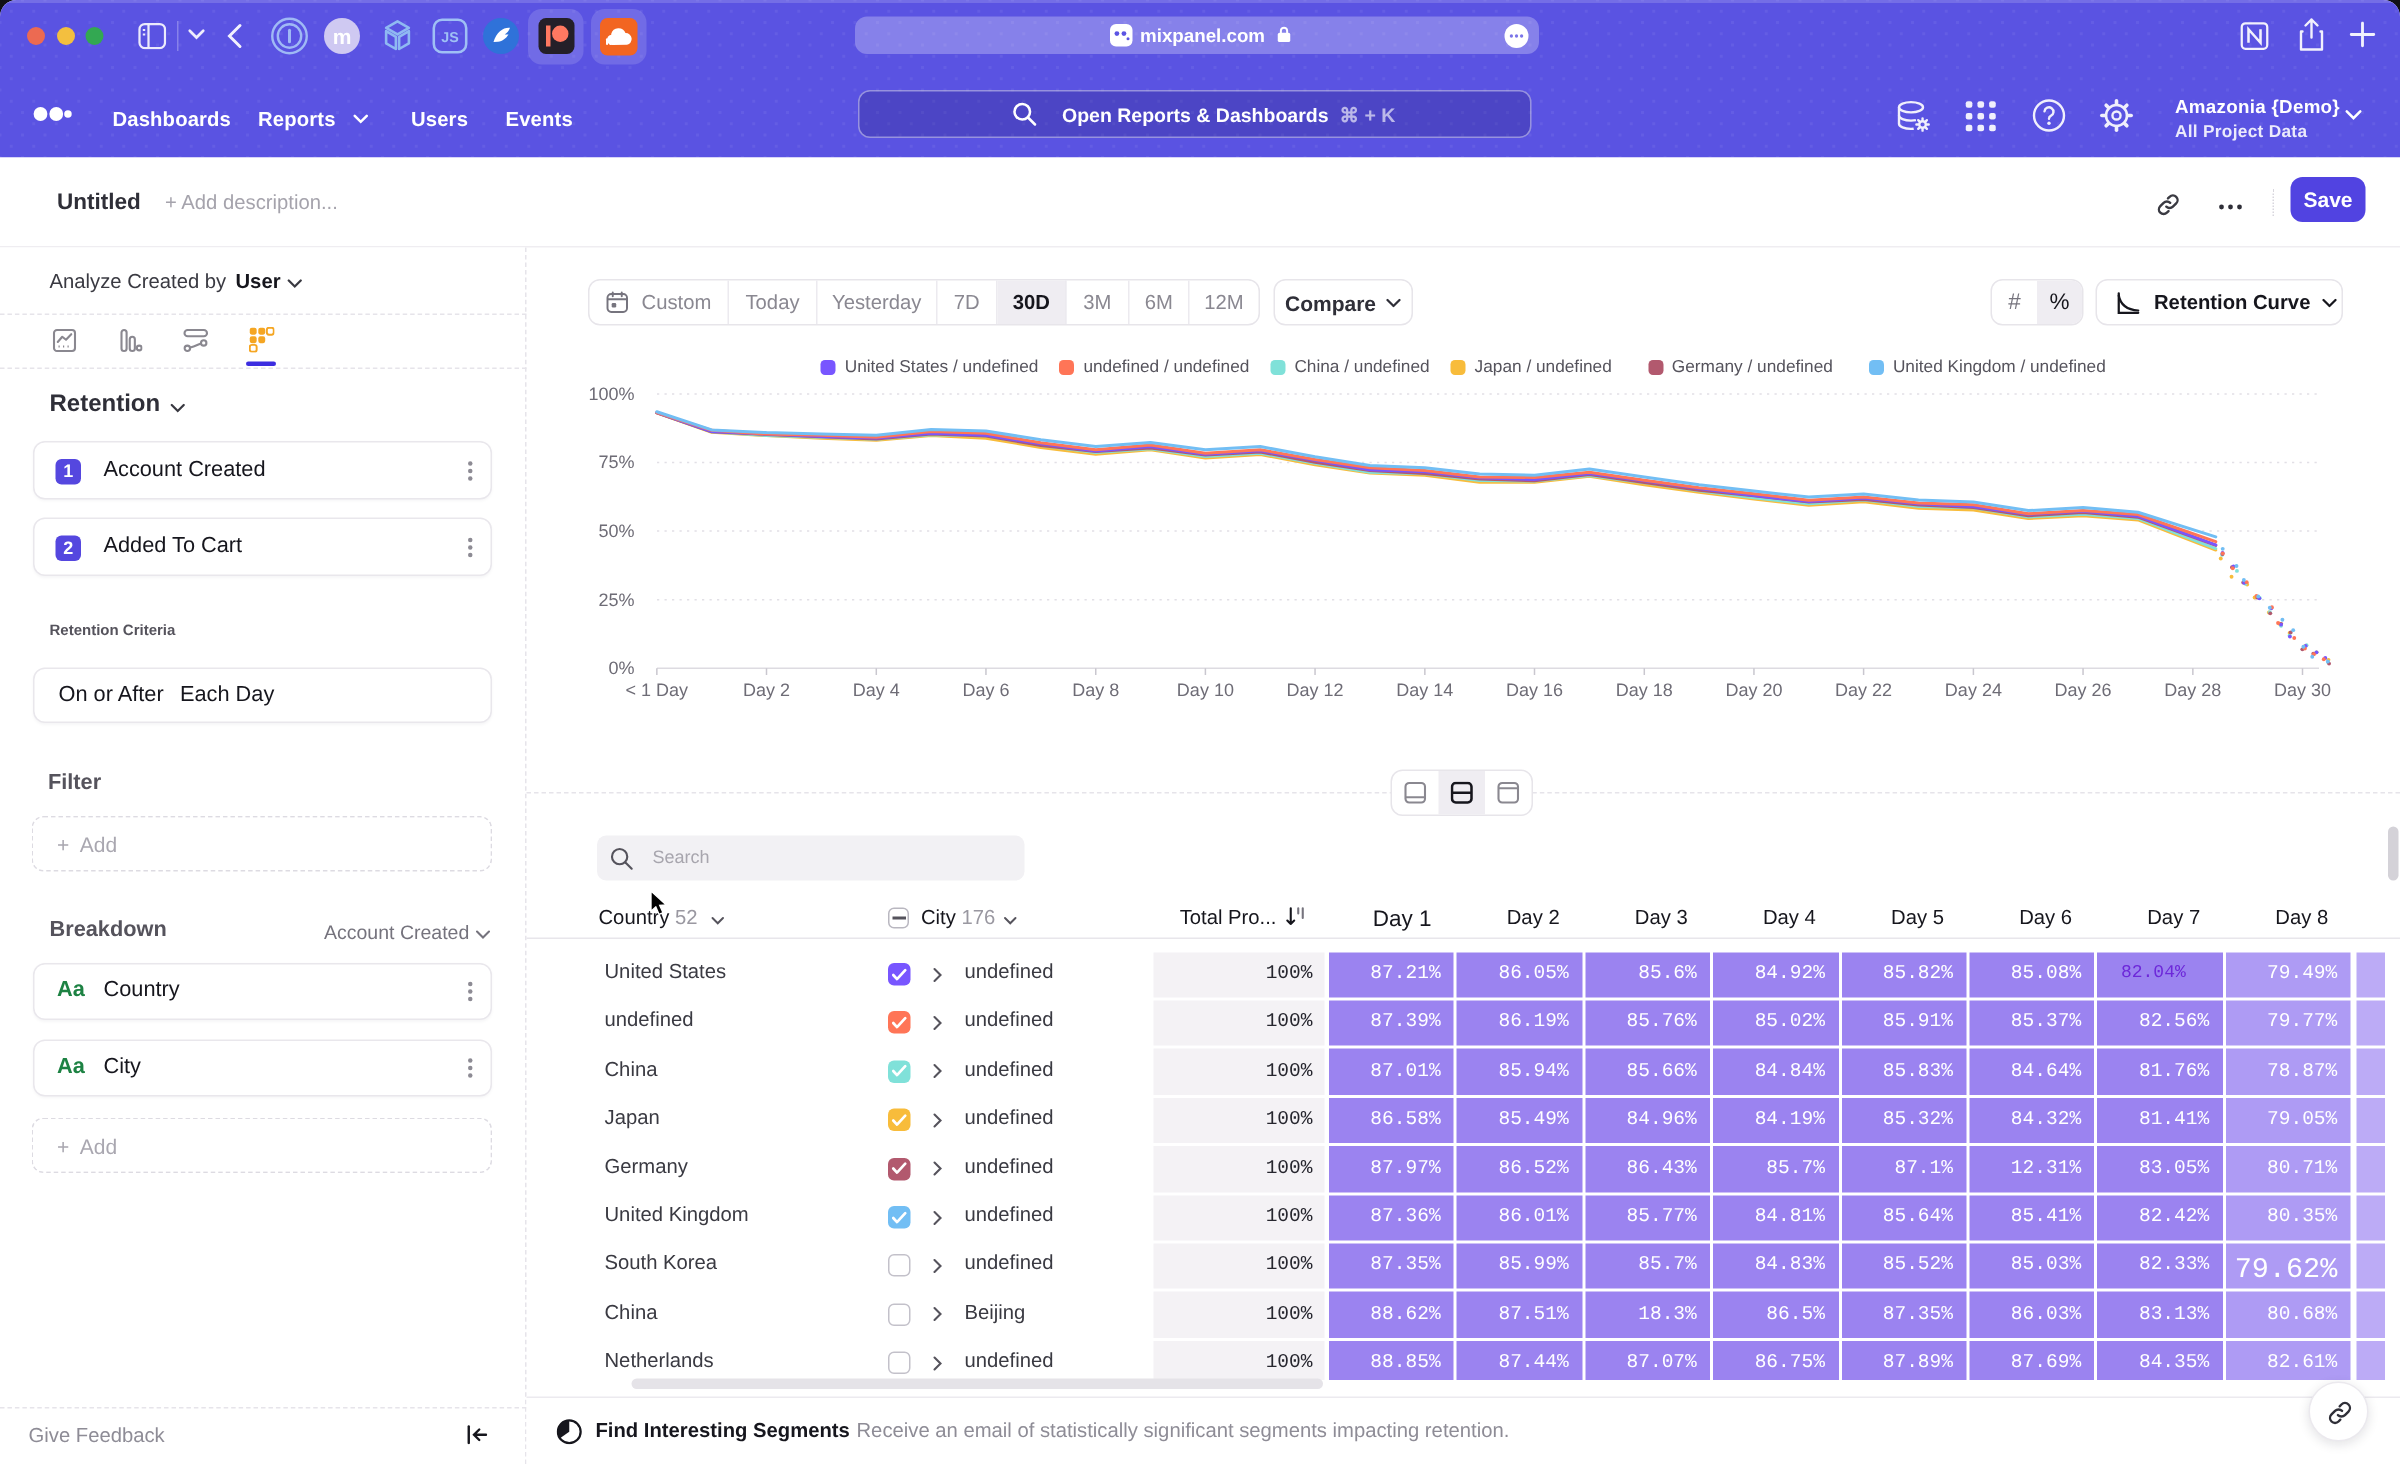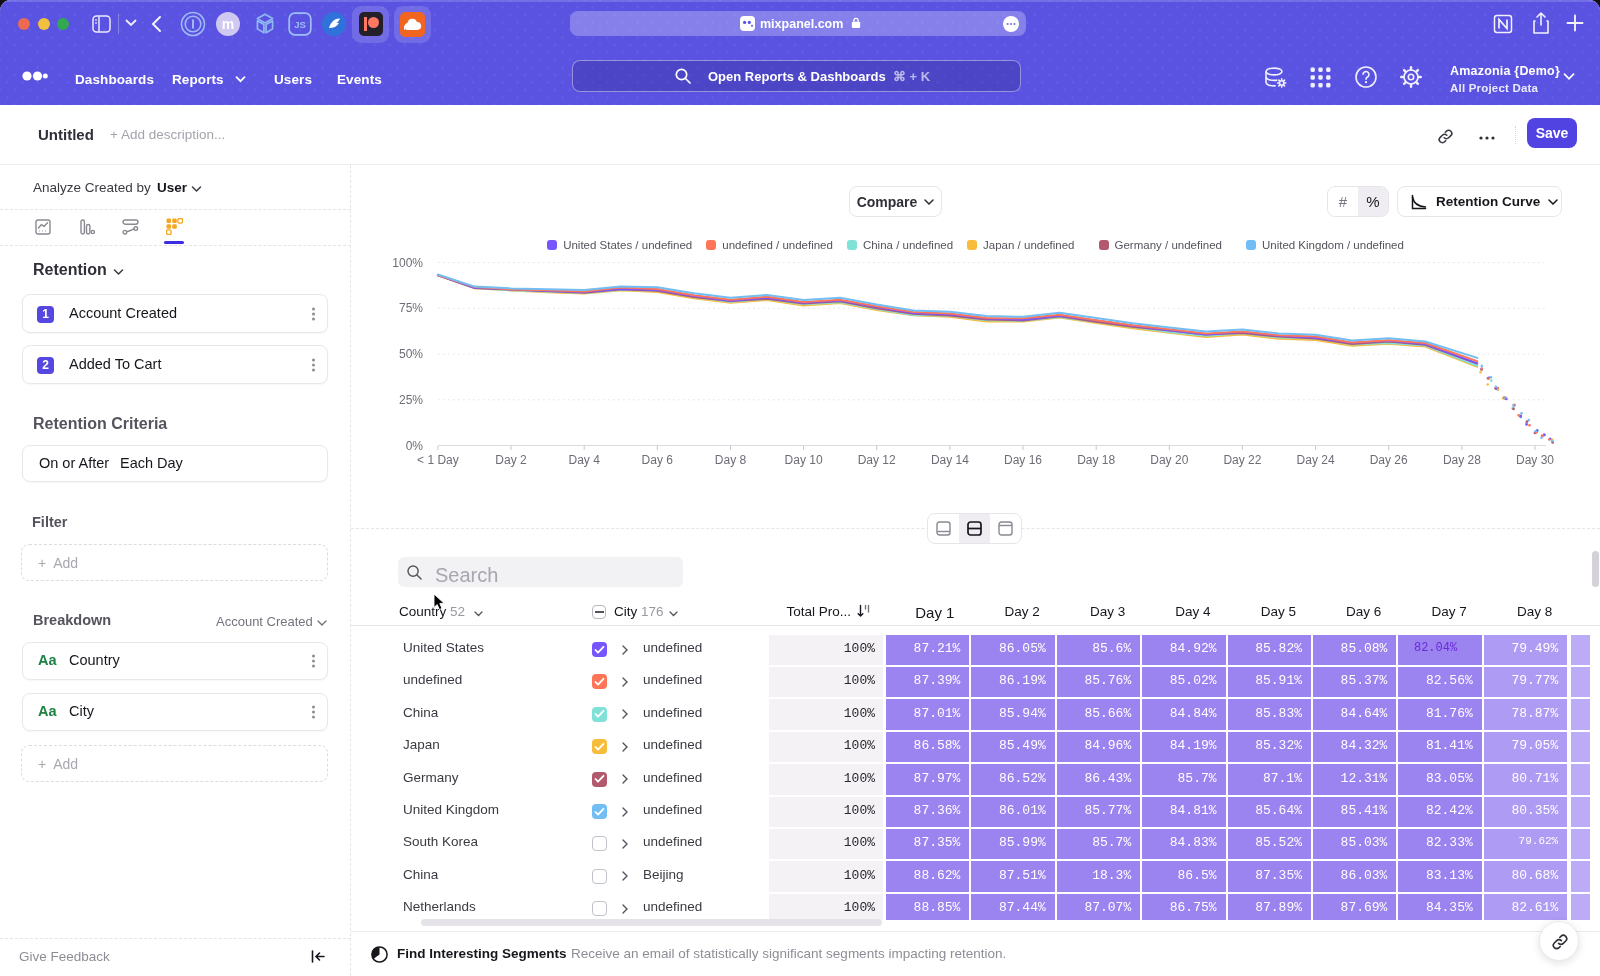--- a/index.html
+++ b/index.html
@@ -235,21 +235,21 @@
     </div>
     <div class="card" style="top:180px;height:39px">
       <div class="abs" style="left:14px;top:11px;width:17px;height:17px;background:#5547df;border-radius:4px;color:#fff;font-size:12px;font-weight:700;text-align:center;line-height:17px">2</div>
       <div class="abs" style="left:46px;top:10px;color:#16161d;font-size:14.5px;font-weight:500">Added To Cart</div>
       <div class="dots3">
           <i></i>
           <i></i>
           <i></i>
         </div>
     </div>
-    <div class="abs" style="left:33px;top:250px;color:#55535c;font-size:16px;font-weight:700">Retention Criteria</div>
+    <div class="abs" style="left:33px;top:250px;color:#55535c;font-size:10px;font-weight:700">Retention Criteria</div>
     <div class="card" style="top:280px;height:37px">
       <div class="abs" style="left:16px;top:9px;color:#16161d;font-size:14.5px">On or After</div>
       <div class="abs" style="left:97px;top:9px;color:#16161d;font-size:14.5px">Each Day</div>
     </div>
     <div class="abs" style="left:32px;top:349px;color:#55535c;font-size:14.5px;font-weight:700">Filter</div>
     <div class="addbox" style="top:379px">+&nbsp; Add</div>
     <div class="abs" style="left:33px;top:447px;color:#55535c;font-size:14.5px;font-weight:700">Breakdown</div>
     <div class="abs" style="left:216px;top:449px;color:#75737d;font-size:13px">Account Created</div>
     <svg class="abs" style="left:317px;top:455px" width="10" height="6" viewBox="0 0 10 6" fill="none" stroke="#75737d" stroke-width="1.4" stroke-linecap="round">
         <path d="M1 1 L5 5 L9 1"></path>
@@ -275,20 +275,37 @@
     <div class="addbox" style="top:580px">+&nbsp; Add</div>
 
     <div class="abs" style="left:0;top:772.5px;width:351px;border-top:1px dashed #e6e4ea"></div>
     <div class="abs" style="left:19px;top:784px;color:#8e8c96;font-size:13.5px">Give Feedback</div>
     <svg class="abs" style="left:311px;top:785px" width="14" height="13" viewBox="0 0 14 13" fill="none" stroke="#16161d" stroke-width="1.6" stroke-linecap="round">
         <path d="M1.5 1 V12"></path>
         <path d="M13 6.5 H5 M8.5 3 L5 6.5 L8.5 10"></path>
       </svg>
   </div>
 
+  <div class="abs" style="left:392px;top:186px;width:448px;height:31px;border:1px solid #e7e5ea;border-radius:8px;background:#fff;display:flex">
+    <div class="seg" style="width:93px;border-right:1px solid #eceaef">
+      <svg width="15" height="15" viewBox="0 0 15 15" fill="none" stroke="#76747e" stroke-width="1.3" style="margin-right:9px">
+          <rect x="1" y="2" width="13" height="12" rx="2.5"></rect>
+          <path d="M1 5.5 H14"></path>
+          <path d="M4.5 1 V3.5 M10.5 1 V3.5" stroke-linecap="round"></path>
+          <rect x="3.8" y="8" width="3" height="3" rx="0.8" fill="#76747e" stroke="none"></rect>
+        </svg>
+      Custom</div>
+    <div class="seg" style="width:59px;border-right:1px solid #eceaef">Today</div>
+    <div class="seg" style="width:80px;border-right:1px solid #eceaef">Yesterday</div>
+    <div class="seg" style="width:40px;border-right:1px solid #eceaef">7D</div>
+    <div class="seg" style="width:46px;border-right:1px solid #eceaef;background:#efedf2;color:#16161d;font-weight:700">30D</div>
+    <div class="seg" style="width:42px;border-right:1px solid #eceaef">3M</div>
+    <div class="seg" style="width:40px;border-right:1px solid #eceaef">6M</div>
+    <div class="seg" style="flex:1;border-radius:0 8px 8px 0">12M</div>
+  </div>
   <div class="abs" style="left:849px;top:186px;width:93px;height:31px;border:1px solid #e7e5ea;border-radius:8px;background:#fff;display:flex;align-items:center;justify-content:center;color:#2f2f38;font-size:14px;font-weight:600">Compare
     <svg width="10" height="6" viewBox="0 0 10 6" fill="none" stroke="#2f2f38" stroke-width="1.5" stroke-linecap="round" style="margin-left:7px">
         <path d="M1 1 L5 5 L9 1"></path>
       </svg>
   </div>
   <div class="abs" style="left:1327px;top:186px;width:62px;height:31px;border:1px solid #e7e5ea;border-radius:8px;background:#fff;display:flex;overflow:hidden">
     <div class="seg" style="width:31px;color:#76747e;font-size:15px">#</div>
     <div class="seg" style="width:31px;background:#efedf2;color:#16161d;font-size:15px">%</div>
   </div>
   <div class="abs" style="left:1397px;top:186px;width:165px;height:31px;border:1px solid #e7e5ea;border-radius:8px;background:#fff;display:flex;align-items:center;color:#16161d;font-size:13.5px;font-weight:600;white-space:nowrap">
@@ -448,21 +465,21 @@
           <path d="M1 4.5 H14"></path>
         </svg>
       </div>
   </div>
 
   <div class="abs" style="left:398px;top:557px;width:285px;height:30px;background:#f2f1f4;border-radius:6px"></div>
   <svg class="abs" style="left:406px;top:564px" width="17" height="17" viewBox="0 0 18 18" fill="none" stroke="#55535c" stroke-width="1.5">
       <circle cx="7.5" cy="7.5" r="5.4"></circle>
       <line x1="11.6" y1="11.6" x2="16" y2="16" stroke-linecap="round"></line>
     </svg>
-  <div class="abs" style="left:435px;top:564px;color:#a8a6ae;font-size:20px">Search</div>
+  <div class="abs" style="left:435px;top:564px;color:#a8a6ae;font-size:12px">Search</div>
   <div class="abs" style="left:351px;top:598px;width:1249px;height:28px;border-bottom:1px solid #e8e6eb"></div>
   <div class="abs" style="left:399px;top:604px;color:#16161d;font-size:13.5px;font-weight:500">Country <span style="color:#9a98a1;font-weight:400">52</span></div>
   <svg class="abs" style="left:474px;top:611px" width="9" height="6" viewBox="0 0 9 6" fill="none" stroke="#55535c" stroke-width="1.3" stroke-linecap="round">
       <path d="M1 1 L4.5 4.5 L8 1"></path>
     </svg>
   <div class="abs" style="left:592px;top:605px;width:14px;height:14px;border:1.5px solid #b9b7c0;border-radius:4px;background:#fff"></div>
     <div class="abs" style="left:595px;top:611px;width:9px;height:2px;background:#55535c"></div>
   <div class="abs" style="left:614px;top:604px;color:#16161d;font-size:13.5px;font-weight:500">City <span style="color:#9a98a1;font-weight:400">176</span></div>
   <svg class="abs" style="left:669px;top:611px" width="9" height="6" viewBox="0 0 9 6" fill="none" stroke="#55535c" stroke-width="1.3" stroke-linecap="round">
       <path d="M1 1 L4.5 4.5 L8 1"></path>
@@ -664,21 +681,21 @@
     <div class="abs mono" style="left:1056.8px;top:835.4px;width:74.4px;text-align:right;color:#fff;font-size:13px">85.7%</div>
     <div class="abs" style="left:1142.2px;top:828.9px;width:83.4px;height:30.6px;background:#9b83f0"></div>
     <div class="abs mono" style="left:1142.2px;top:835.4px;width:74.4px;text-align:right;color:#fff;font-size:13px">84.83%</div>
     <div class="abs" style="left:1227.6px;top:828.9px;width:83.4px;height:30.6px;background:#9b83f0"></div>
     <div class="abs mono" style="left:1227.6px;top:835.4px;width:74.4px;text-align:right;color:#fff;font-size:13px">85.52%</div>
     <div class="abs" style="left:1313.0px;top:828.9px;width:83.4px;height:30.6px;background:#9b83f0"></div>
     <div class="abs mono" style="left:1313.0px;top:835.4px;width:74.4px;text-align:right;color:#fff;font-size:13px">85.03%</div>
     <div class="abs" style="left:1398.4px;top:828.9px;width:83.4px;height:30.6px;background:#9b83f0"></div>
     <div class="abs mono" style="left:1398.4px;top:835.4px;width:74.4px;text-align:right;color:#fff;font-size:13px">82.33%</div>
     <div class="abs" style="left:1483.8px;top:828.9px;width:83.4px;height:30.6px;background:#ae9bf4"></div>
-    <div class="abs mono" style="left:1483.8px;top:835.4px;width:74.4px;text-align:right;color:#fff;font-size:11px">79.62%</div>
+    <div class="abs mono" style="left:1483.8px;top:835.4px;width:74.4px;text-align:right;color:#fff;font-size:19px">79.62%</div>
     <div class="abs" style="left:1571.2px;top:828.9px;width:19px;height:30.6px;background:#bcabf6"></div>
   <div class="abs" style="left:403px;top:866.8px;color:#3a3a42;font-size:13.5px">China</div>
   <div class="abs" style="left:592px;top:868.8px;width:15px;height:15px;border-radius:4px;background:#fff;border:1.5px solid #c3c1ca"></div>
   <svg class="abs" style="left:622px;top:871.3px" width="6" height="10" viewBox="0 0 6 10" fill="none" stroke="#55535c" stroke-width="1.4" stroke-linecap="round">
       <path d="M1 1 L5 5 L1 9"></path>
     </svg>
   <div class="abs" style="left:643px;top:866.8px;color:#3a3a42;font-size:13.5px">Beijing</div>
   <div class="abs" style="left:769px;top:861.3px;width:114px;height:30.6px;background:#f4f2f5"></div>
   <div class="abs mono" style="left:769px;top:867.8px;width:106px;text-align:right;color:#26262e;font-size:13px">100%</div>
   <div class="abs" style="left:886.0px;top:861.3px;width:83.4px;height:30.6px;background:#9b83f0"></div>

